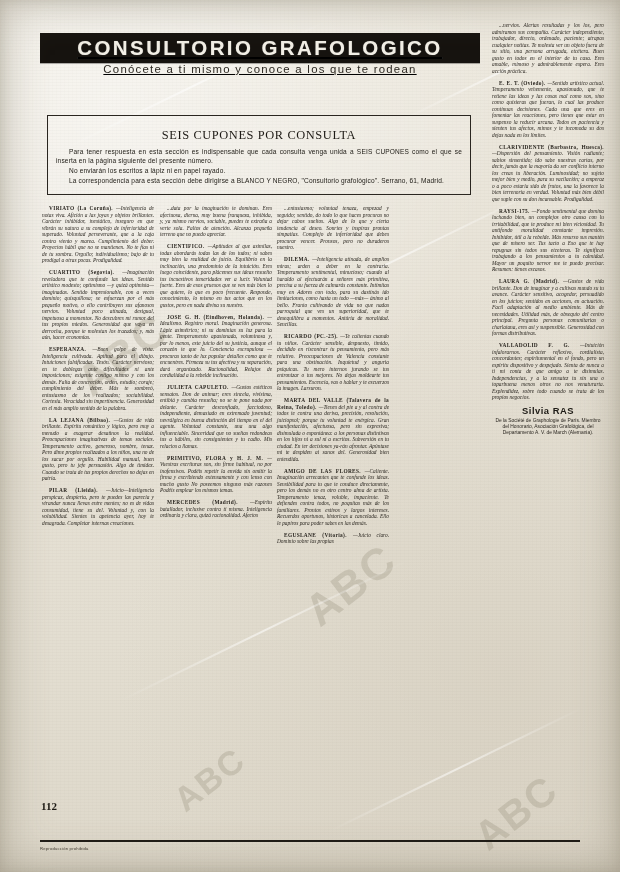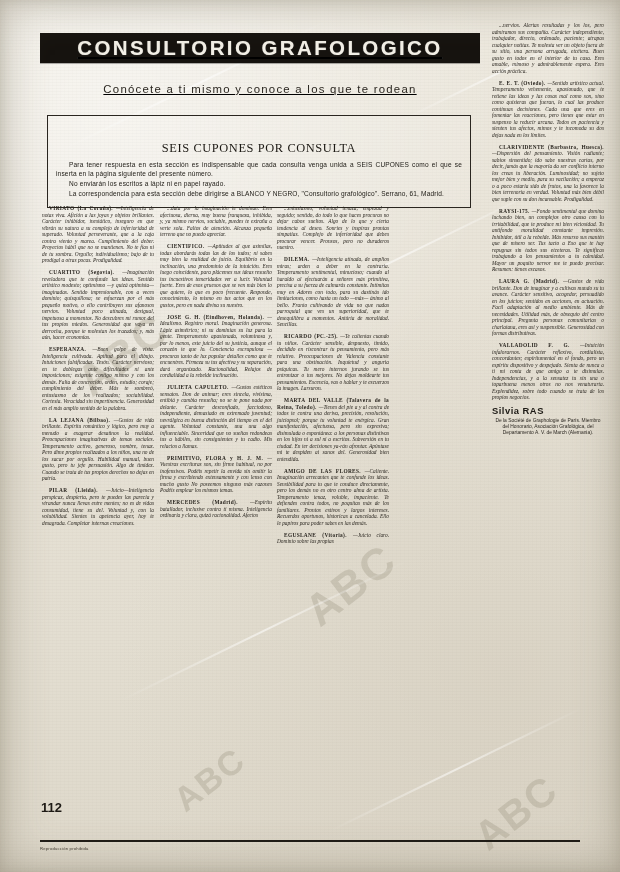--- a/index.html
+++ b/index.html
@@ -40,21 +40,21 @@
   .masthead-title{
     color:#f2efe6;
     font-family:"Liberation Sans", sans-serif;
     font-weight:bold;
     font-size:20.5px;
     letter-spacing:2.4px;
     white-space:nowrap;
     text-shadow:0 0 1px rgba(255,255,255,.4);
   }
   .subtitle{
-    margin-top:20px;
+    margin-top:0;
     text-align:center;
     font-family:"Liberation Sans", sans-serif;
     font-size:11.4px;
     letter-spacing:1.25px;
     color:#2a2620;
     white-space:nowrap;
   }
 
   
   .coupon{
@@ -63,21 +63,21 @@
     padding:5px 8px 7px 8px;
     box-sizing:border-box;
     background:rgba(255,255,255,.10);
   }
   .coupon-title{
     text-align:center;
     font-family:"Liberation Serif", serif;
     font-size:12.4px;
     letter-spacing:.6px;
     color:#1d1a15;
-    margin:20px 0 5px 0;
+    margin:7px 0 5px 0;
   }
   .coupon p{
     margin:0 0 1.5px 0;
     font-family:"Liberation Sans", sans-serif;
     font-size:6.55px;
     line-height:8.6px;
     letter-spacing:.16px;
     text-align:justify;
     color:#23201a;
   }
@@ -105,21 +105,21 @@
     font-weight:bold;
     letter-spacing:.35px;
     font-style:normal;
   }
   .entry .bdy{font-style:italic;}
 
   .lead{text-indent:0;}
 
   
   .sig{
-    text-align:left;
+    text-align:center;
     font-family:"Liberation Sans", sans-serif;
     font-weight:bold;
     font-size:9.4px;
     letter-spacing:.5px;
     margin:7px 0 4px 0;
     color:#1d1a15;
   }
   .sigbio{
     font-family:"Liberation Sans", sans-serif;
     font-size:4.9px;
@@ -127,22 +127,22 @@
     text-align:center;
     color:#2b2721;
   }
 
   
   .footer-rule{
     position:absolute;left:40px;top:840px;width:540px;height:2px;background:#1d1a15;
   }
   .pageno{
     position:absolute;left:41px;top:800px;
-    font-family:Liberation Sans, sans-serif;
-    font-weight:bold;font-size:13px;color:#1d1a15;
+    font-family:Liberation Serif, serif;
+    font-weight:bold;font-size:11px;color:#1d1a15;
   }
   .footnote{
     position:absolute;left:40px;top:846px;
     font-family:"Liberation Sans", sans-serif;
     font-size:4.2px;color:#3a352c;letter-spacing:.2px;
   }
 
   
   .wm{
     position:absolute;pointer-events:none;

